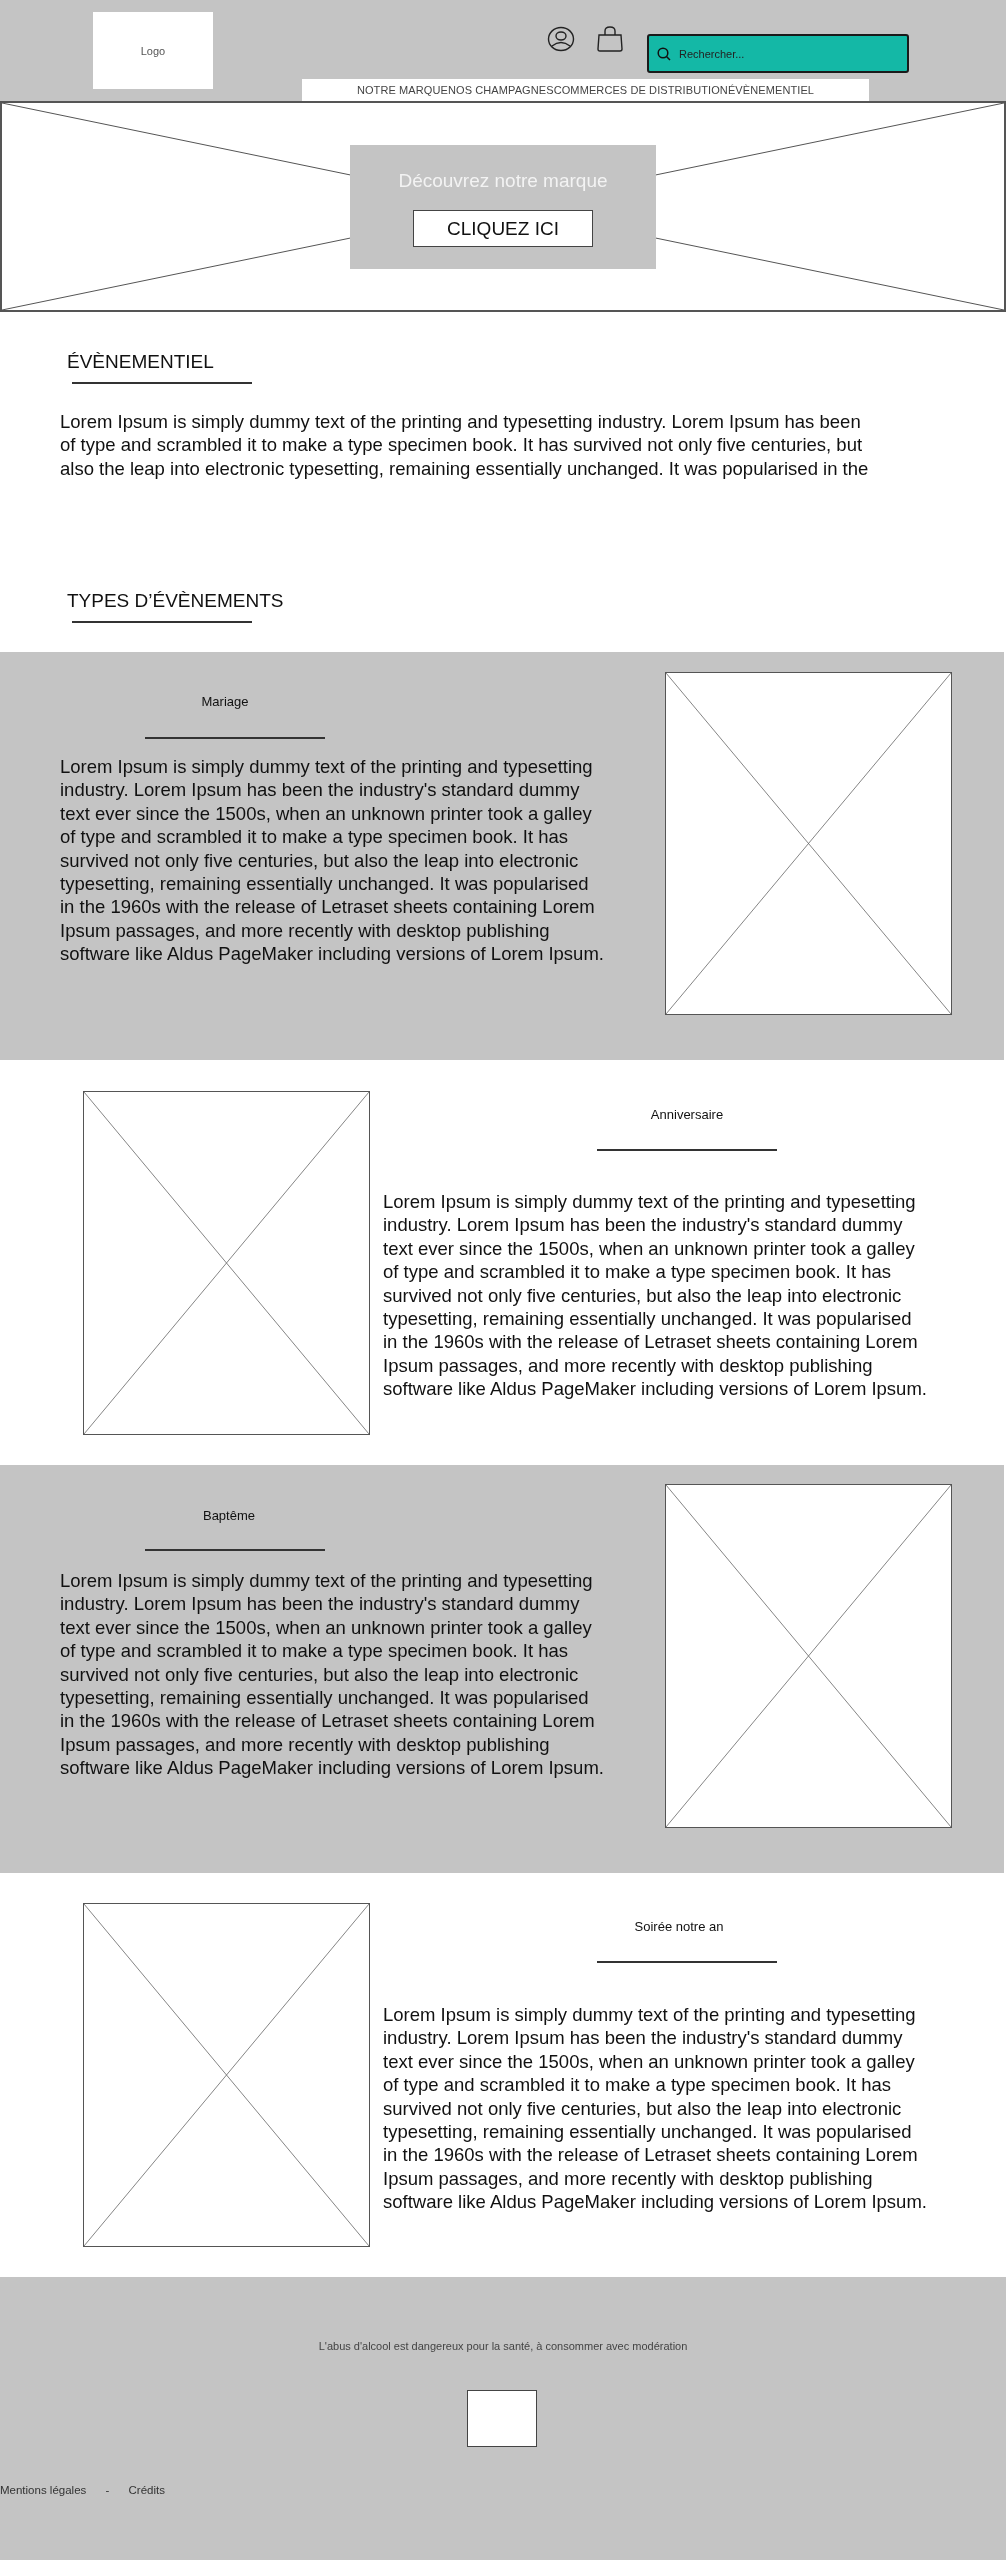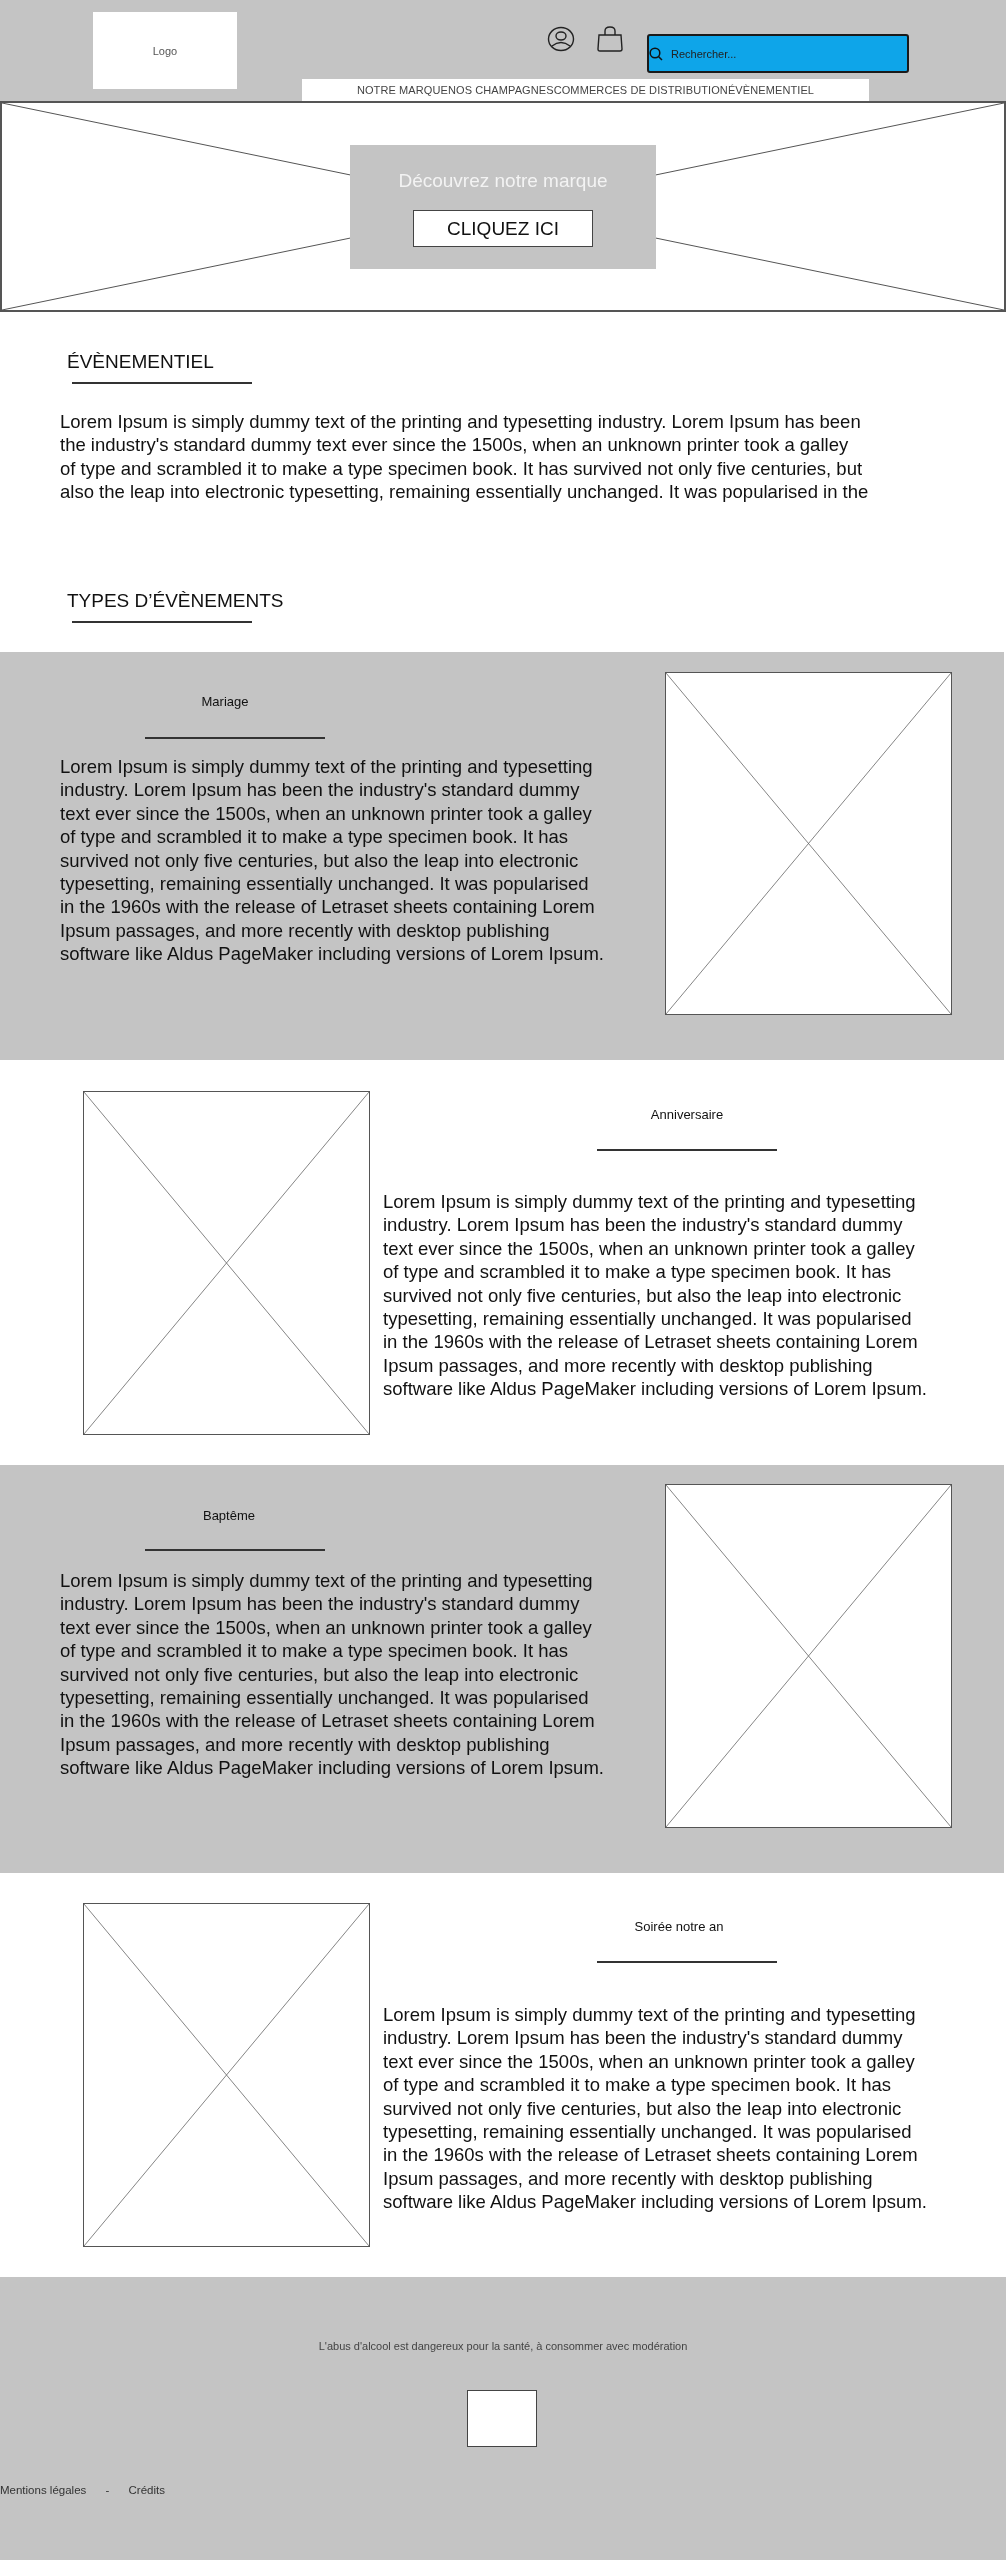--- a/index.html
+++ b/index.html
@@ -3,27 +3,27 @@
 <meta charset="utf-8">
 <style>
   * { box-sizing: border-box; margin: 0; padding: 0; }
   html, body { width: 1006px; height: 2560px; background: #ffffff; overflow: hidden; }
   body { position: relative; font-family: "Liberation Sans", "DejaVu Sans", sans-serif; color: #111; }
 
   .abs { position: absolute; }
 
   
   .header { left: 0; top: 0; width: 1006px; height: 102px; background: #c4c4c4; }
-  .logo-box { left: 93px; top: 12px; width: 144px; height: 77px; background: #fff;
+  .logo-box { left: 93px; top: 12px; width: 120px; height: 77px; background: #fff;
     display: flex; align-items: center; justify-content: center; font-size: 11px; color: #555; }
   .icon-btn { display: flex; align-items: center; justify-content: center; cursor: pointer; }
   .user-icon { left: 546px; top: 26px; width: 30px; height: 26px; }
   .bag-icon { left: 595px; top: 25px; width: 30px; height: 28px; }
-  .search-box { left: 647px; top: 34px; width: 262px; height: 39px; background: #0ea5e9;
-    border: 2px solid #1a1a1a; border-radius: 3px; display: flex; align-items: center; }
+  .search-box { left: 647px; top: 34px; width: 262px; height: 39px; background: #14b8a6;
+    border: 2px solid #1a1a1a; border-radius: 3px; display: flex; align-items: center; padding-left: 8px; }
   .search-box input { border: none; outline: none; font-family: "Liberation Sans", sans-serif;
     font-size: 11px; color: #222; background: transparent; margin-left: 8px; width: 200px; }
   .search-box input::placeholder { color: #222; }
 
   .nav { left: 302px; top: 79px; width: 567px; height: 22px; background: #fff;
     display: flex; align-items: center; justify-content: center; padding: 0 6px; }
   .nav a { font-size: 11px; color: #444; text-decoration: none; letter-spacing: 0.1px; white-space: nowrap; }
 
   
   .hero { left: 0; top: 101px; width: 1006px; height: 211px; background: #fff;
@@ -101,21 +101,20 @@
 <div class="abs hero-card">
   <div class="hero-title">Découvrez notre marque</div>
   <button class="hero-btn">CLIQUEZ ICI</button>
 </div>
 
 <div class="abs section-heading" style="left:67px; top:351px;">ÉVÈNEMENTIEL</div>
 <div class="abs underline" style="left:72px; top:382px; width:180px;"></div>
 
 <div class="abs intro-text">
   <div>Lorem Ipsum is simply dummy text of the printing and typesetting industry. Lorem Ipsum has been</div>
-  <div>the industry's standard dummy text ever since the 1500s, when an unknown printer took a galley</div>
   <div>of type and scrambled it to make a type specimen book. It has survived not only five centuries, but</div>
   <div>also the leap into electronic typesetting, remaining essentially unchanged. It was popularised in the</div>
 </div>
 
 <div class="abs section-heading" style="left:67px; top:590px;">TYPES D’ÉVÈNEMENTS</div>
 <div class="abs underline" style="left:72px; top:621px; width:180px;"></div>
 
 <div class="abs band-gray" style="left:0; top:652px; width:1004px; height:408px;"></div>
 <div class="abs event-title" style="left:125px; top:694px; width:200px;">Mariage</div>
 <div class="abs underline" style="left:145px; top:737px; width:180px;"></div>

